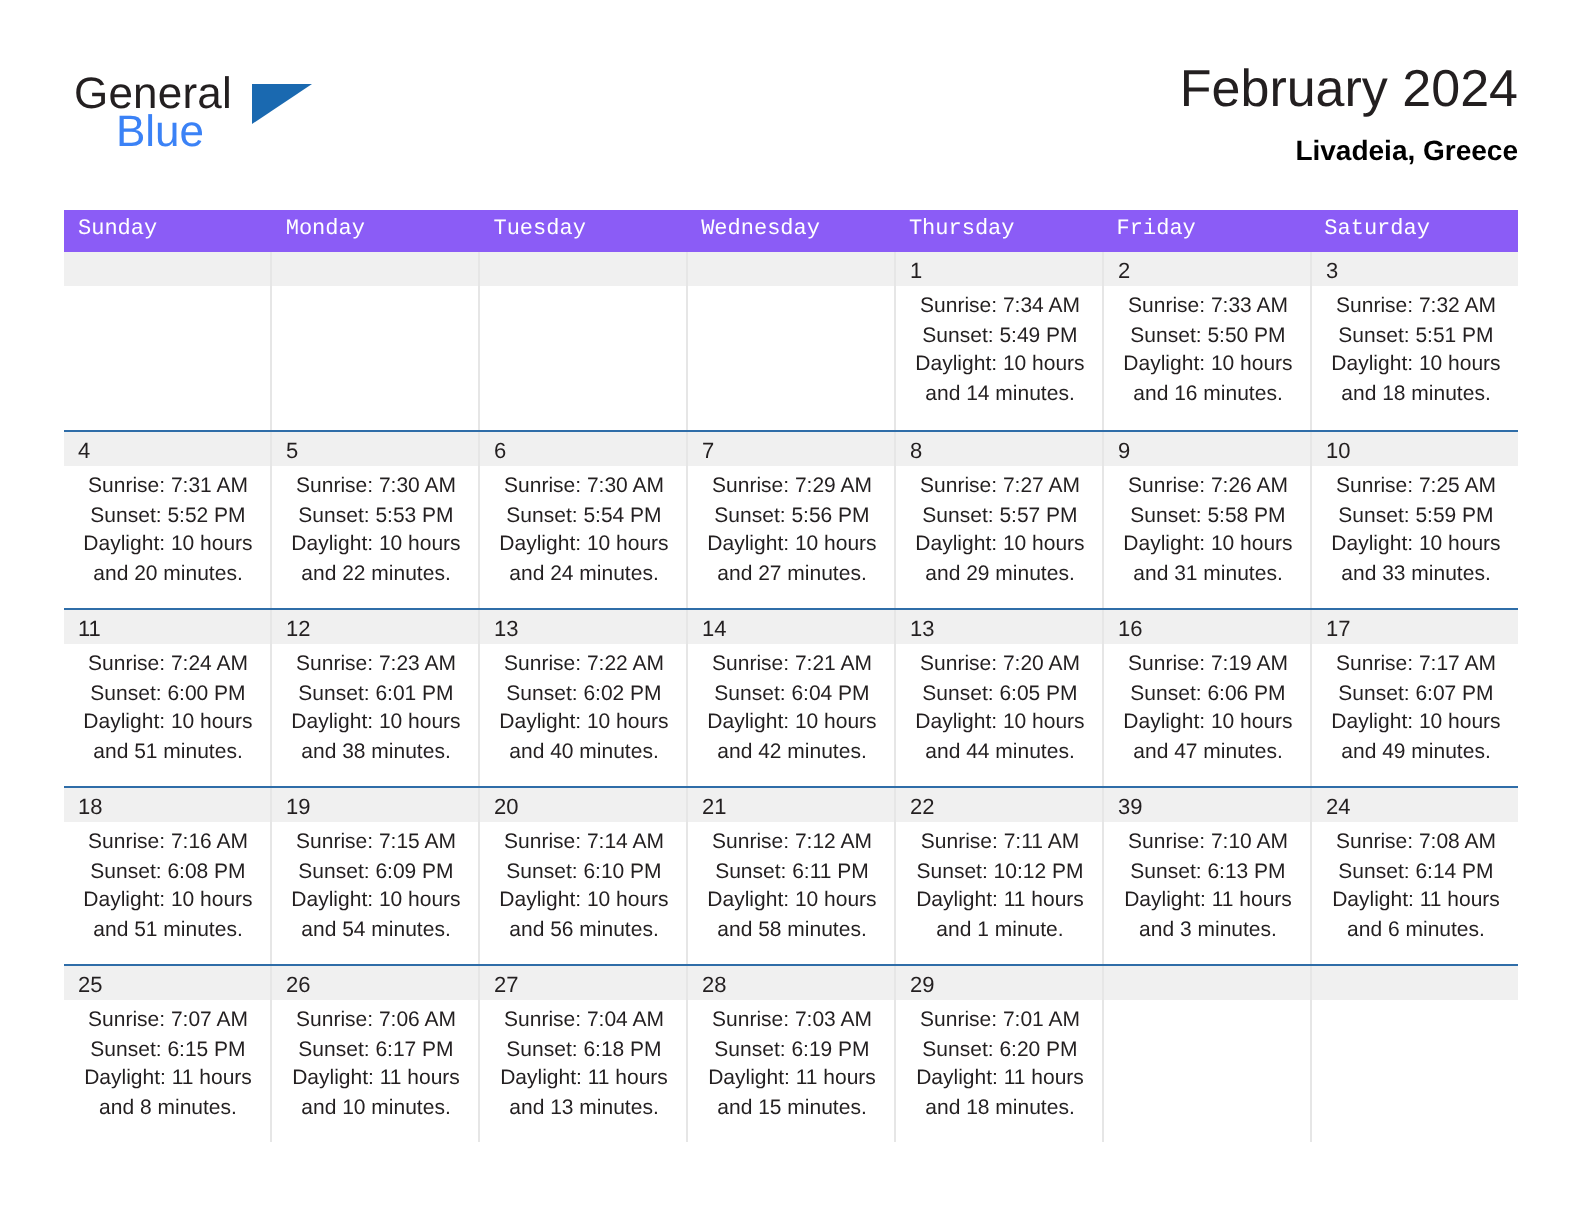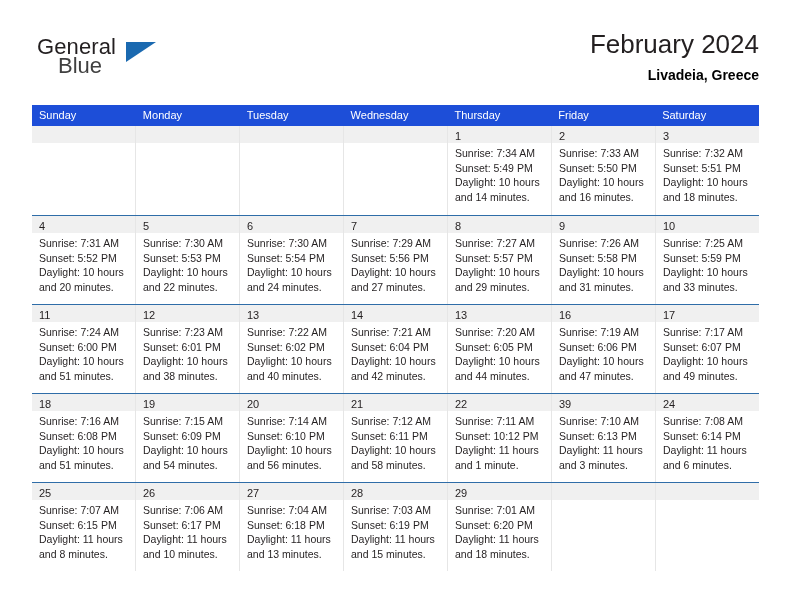--- a/index.html
+++ b/index.html
@@ -43,21 +43,21 @@
     font-size: 22px;
     letter-spacing: 0.1px;
     color: #231f20;
     font-family: "Liberation Sans", sans-serif;
   }
   .brand-blue {
     position: absolute;
     left: 26px;
     top: 19px;
     font-size: 22px;
-    color: #404040;
+    color: #3b82f6;
     font-family: "Liberation Sans", sans-serif;
   }
   .brand-triangle {
     position: absolute;
     left: 94px;
     top: 8px;
     width: 0;
     height: 0;
     border-left: 30px solid #1a69b0;
     border-bottom: 20px solid transparent;
@@ -86,22 +86,23 @@
 
   
   .calendar {
     position: absolute;
     left: 32px;
     top: 105px;
     width: 727px;
   }
   .cal-head {
     display: flex;
-    background: #1d4ed8;
+    background: #8b5cf6;
     height: 21px;
+    font-family: Liberation Mono, monospace;
   }
   .cal-head .hcell {
     flex: 1 1 0;
     color: #ffffff;
     font-size: 11px;
     line-height: 21px;
     padding-left: 7px;
     box-sizing: border-box;
     overflow: hidden;
     white-space: nowrap;
@@ -132,20 +133,21 @@
     box-sizing: border-box;
   }
   .daynum {
     font-size: 11px;
     line-height: 17px;
     color: #231f20;
   }
   .cell-body {
     padding: 3px 6px 0 7px;
     box-sizing: border-box;
+    text-align: center;
   }
   .info-line {
     font-size: 10.5px;
     line-height: 14.5px;
     color: #231f20;
     white-space: nowrap;
   }
 </style>
 </head>
 <body>

